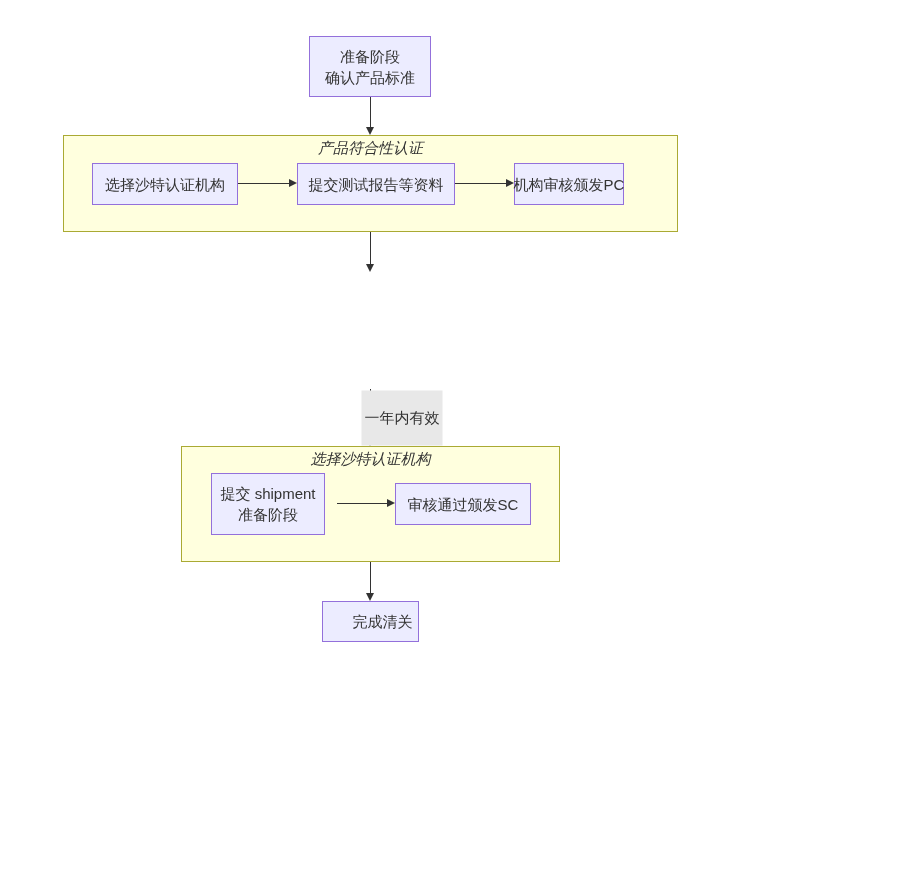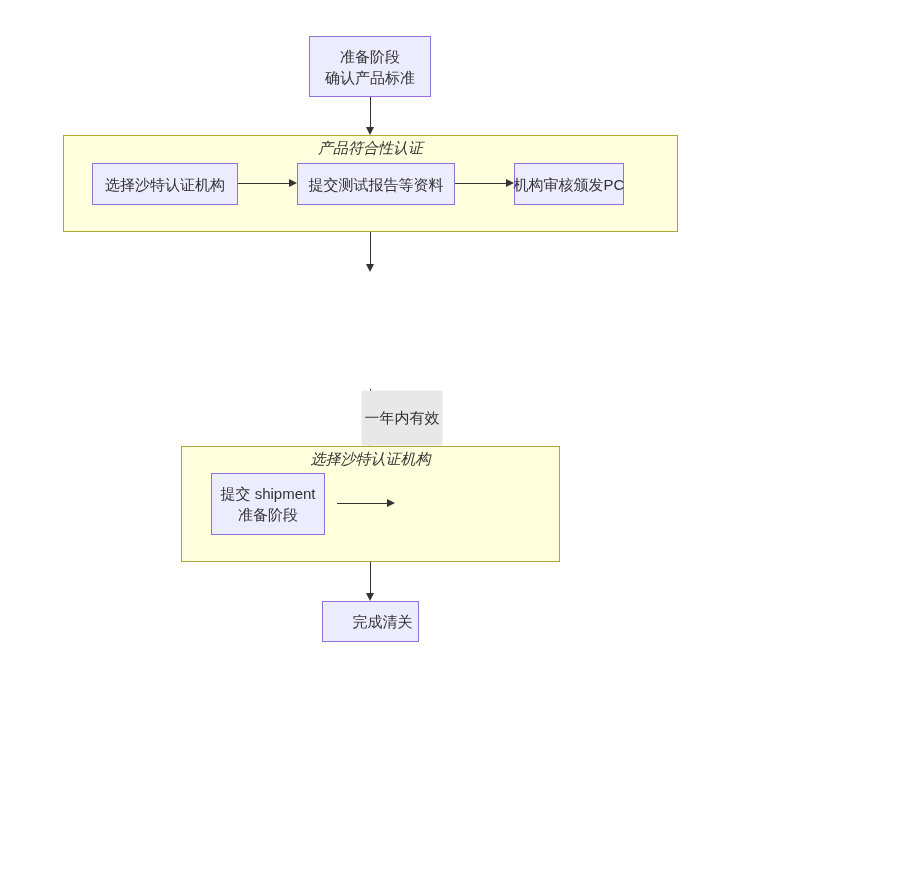--- a/index.html
+++ b/index.html
@@ -134,18 +134,21 @@
   <div class="node" style="left:514px; top:163px; width:110px; height:42px;">
     <span>机构审核颁发PC</span>
   </div>
 
 
   <div class="node" style="left:211px; top:473px; width:114px; height:62px;">
     <span>提交 shipment</span>
     <span>准备阶段</span>
   </div>
 
+  <div class="node" style="left:395px; top:483px; width:136px; height:42px;">
+    <span>审核通过颁发SC</span>
+  </div>
 
   <div class="node" style="left:322px; top:601px; width:97px; height:41px;padding-left:24px;">
     <span>完成清关</span>
   </div>
 
 </div>
 
 </body></html>

